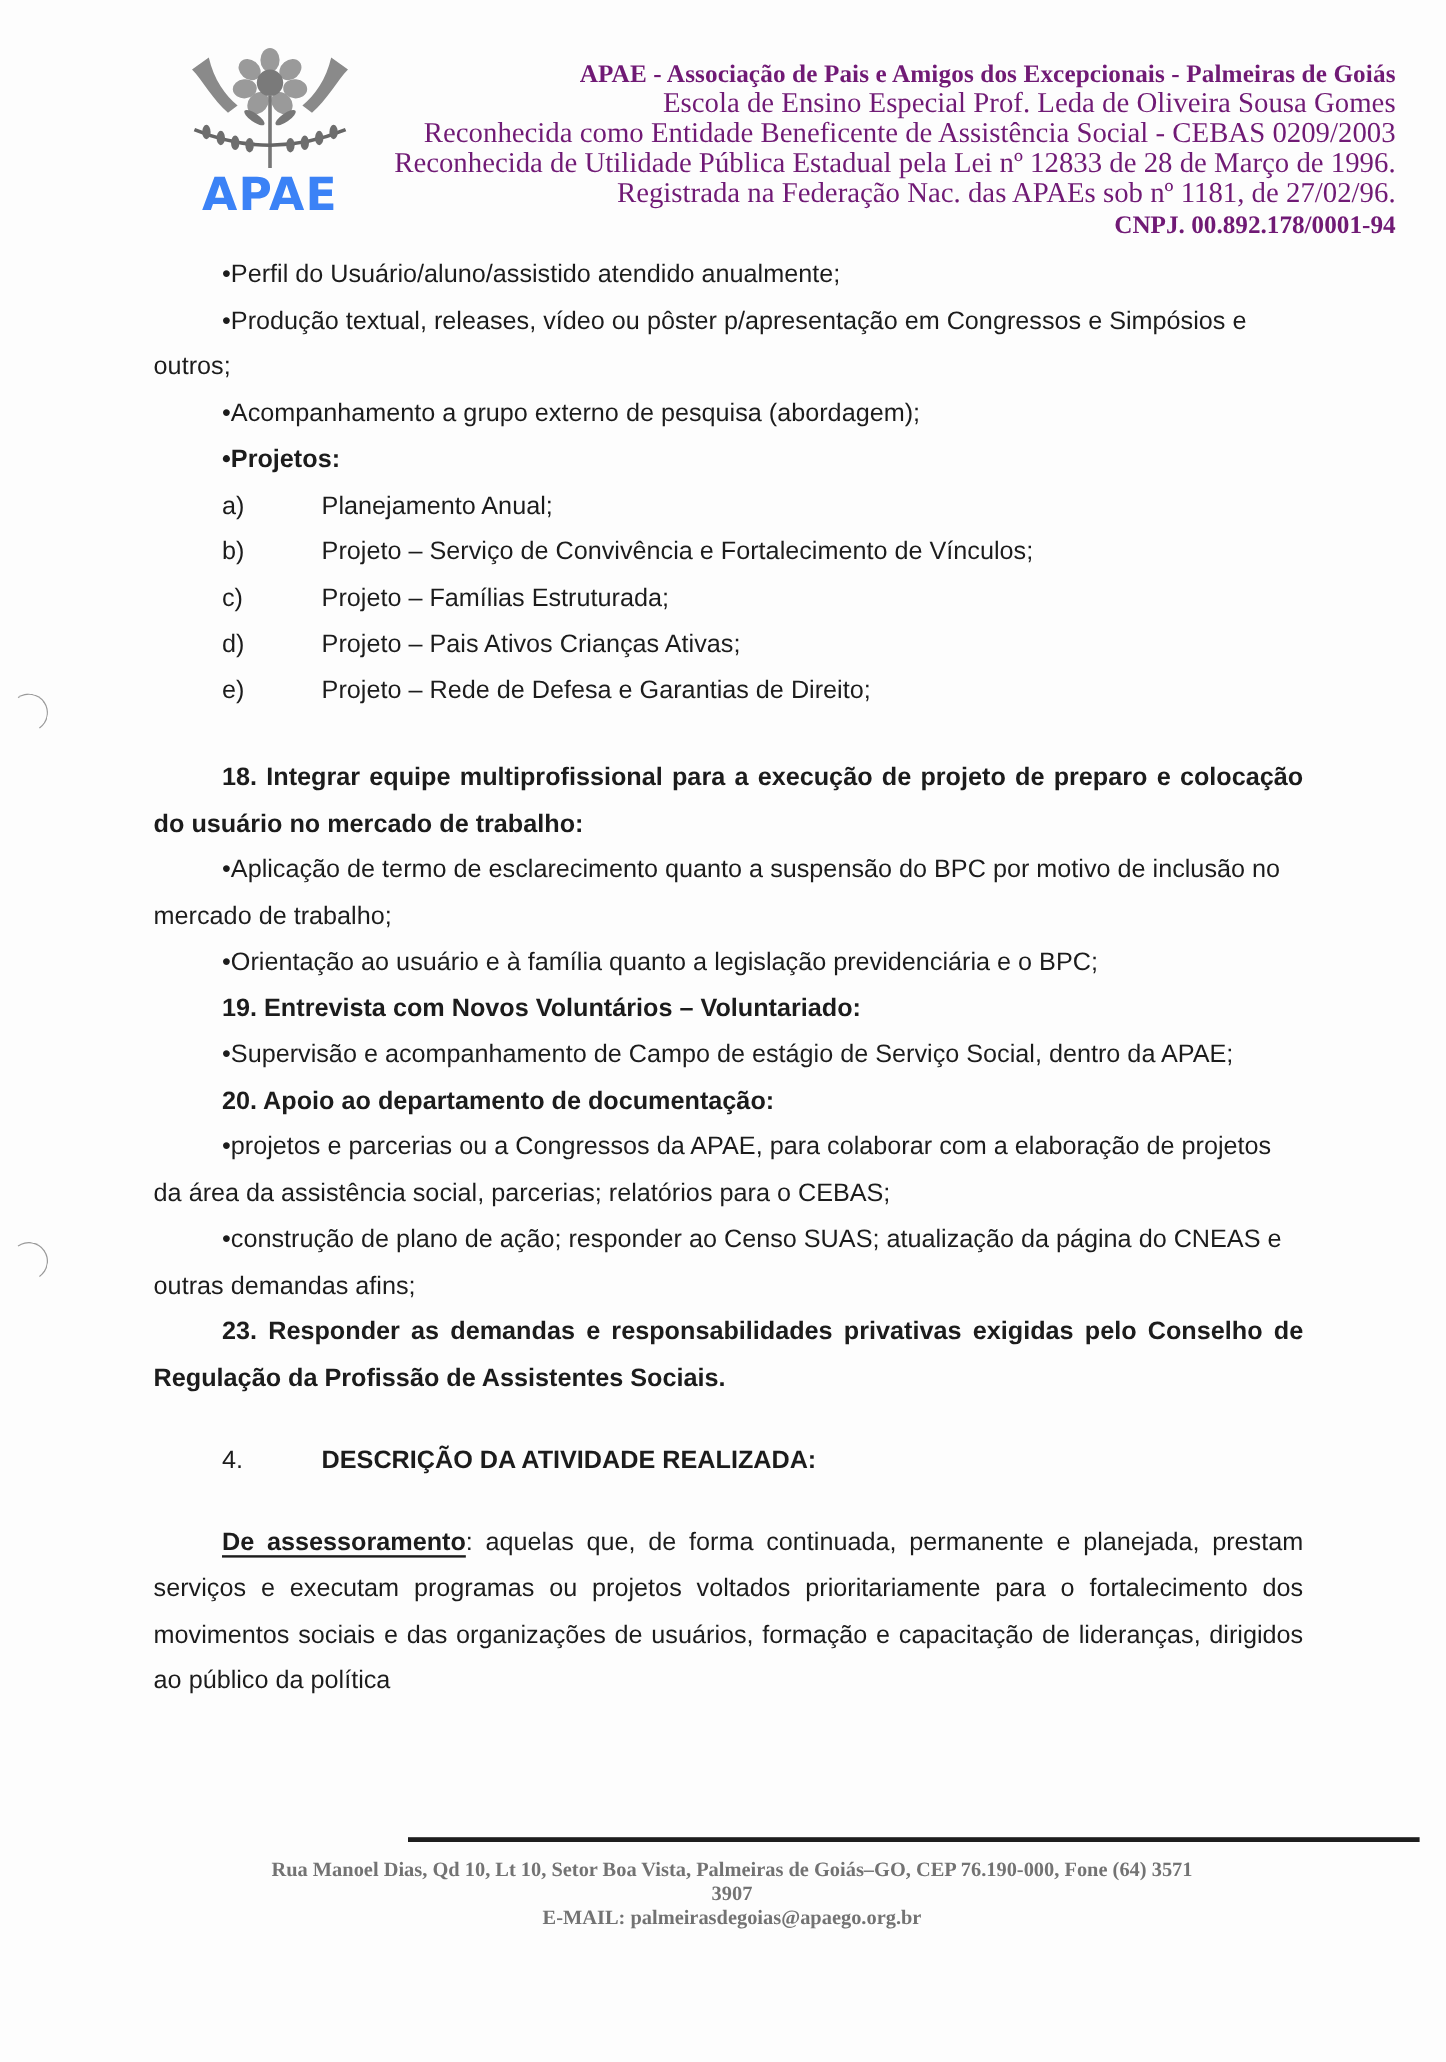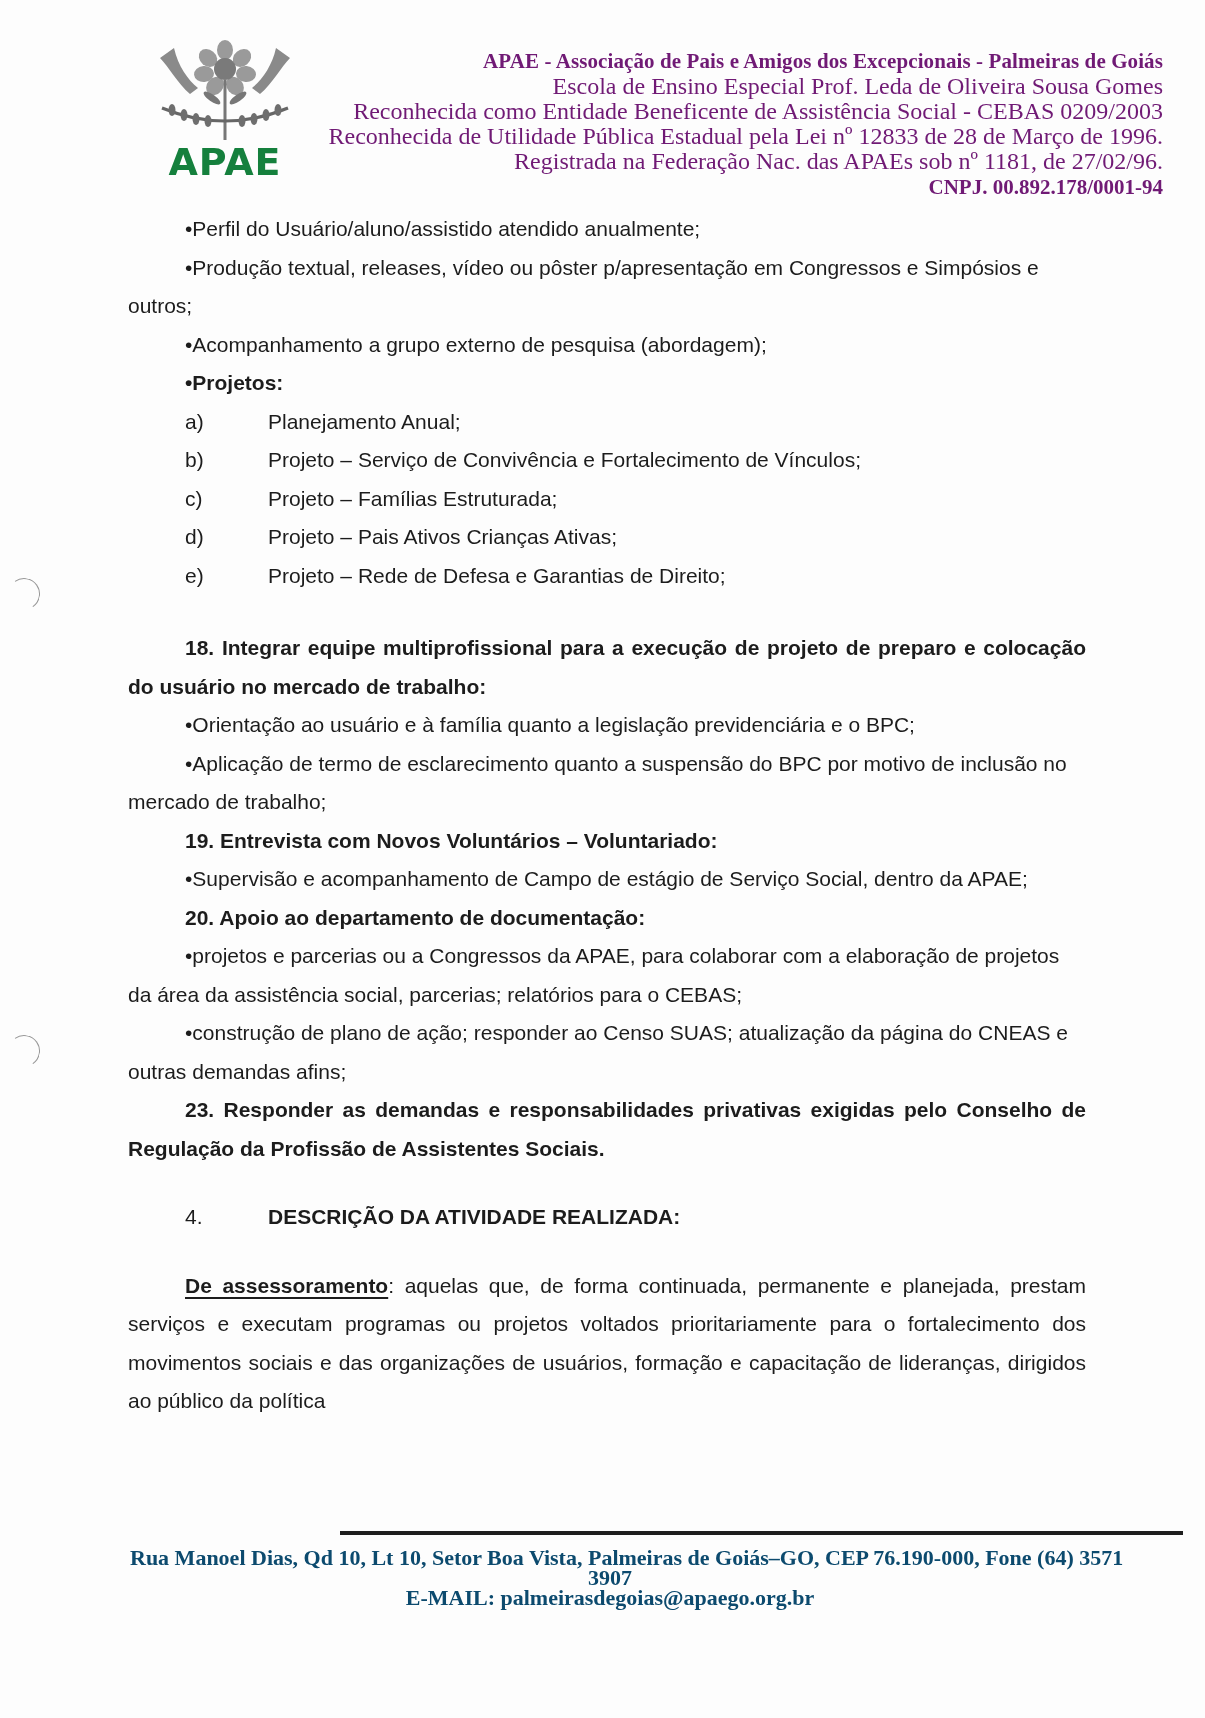--- a/index.html
+++ b/index.html
@@ -7,21 +7,21 @@
     width:1205px; height:1718px; background:#fdfdfd; position:relative; overflow:hidden;
     color:#1a1a1a;
   }
   .page { position:absolute; left:0; top:0; width:1205px; height:1718px; }
 
   
   .logo { position:absolute; left:150px; top:36px; width:150px; height:150px; }
   .logo svg { display:block; }
   .logo-word {
     position:absolute; left:0; top:104px; width:150px; text-align:center;
-    font-family:"DejaVu Sans", sans-serif; font-weight:bold; font-size:38px; letter-spacing:1px; color:#15803d;
+    font-family:"DejaVu Sans", sans-serif; font-weight:bold; font-size:38px; letter-spacing:1px; color:#3b82f6;
   }
   .hdr { position:absolute; right:42px; top:48px; text-align:right; font-family:"Liberation Serif", serif; color:#701a75; }
   .hdr .org { font-size:21px; font-weight:bold; line-height:26px; letter-spacing:0.1px; }
   .hdr .line { font-size:24px; line-height:25px; }
   .hdr .cnpj { font-size:21px; font-weight:bold; line-height:26px; }
 
   
   .body {
     position:absolute; left:128px; top:210px; width:958px;
     font-family:"Liberation Sans Narrow","Liberation Sans", sans-serif;
@@ -35,21 +35,21 @@
   .lettered .lt { width:83px; }
   .sec4 { display:flex; padding-left:57px; margin-top:30px; font-weight:bold; }
   .sec4 .n { width:83px; font-weight:normal; }
   .gap { height:34px; }
   .gap2 { height:30px; }
   u.ul { text-decoration:underline; text-underline-offset:4px; font-weight:bold; }
 
   
   .rule { position:absolute; left:340px; top:1531px; width:843px; height:4px; background:#1e1e1e; }
   .foot { position:absolute; left:130px; top:1548px; width:960px; text-align:center;
-    font-family:"Liberation Serif", serif; font-weight:bold; font-size:22px; line-height:20px; color:#0c4a6e; }
+    font-family:"Liberation Serif", serif; font-weight:bold; font-size:17px; line-height:20px; color:#737373; }
   .foot .l1 { white-space:nowrap; }
 
   .margin-mark { position:absolute; left:8px; width:30px; height:30px; border:1.5px solid #999;
     border-radius:50%; border-left-color:transparent; border-bottom-color:transparent; transform:rotate(10deg); }
 </style>
 </head>
 <body>
 
 <div class="page">
 
@@ -123,22 +123,22 @@
       <span class="lt">d)</span>
       <span>Projeto – Pais Ativos Crianças Ativas;</span>
     </div>
     <div class="lettered">
       <span class="lt">e)</span>
       <span>Projeto – Rede de Defesa e Garantias de Direito;</span>
     </div>
 
     <div class="gap"></div>
     <p class="p ind b just">18. Integrar equipe multiprofissional para a execução de projeto de preparo e colocação do usuário no mercado de trabalho:</p>
+    <p class="p ind">•Aplicação de termo de esclarecimento quanto a suspensão do BPC por motivo de inclusão no mercado de trabalho;</p>
     <p class="p ind">•Orientação ao usuário e à família quanto a legislação previdenciária e o BPC;</p>
-    <p class="p ind">•Aplicação de termo de esclarecimento quanto a suspensão do BPC por motivo de inclusão no mercado de trabalho;</p>
 
     <p class="p ind b">19. Entrevista com Novos Voluntários – Voluntariado:</p>
     <p class="p ind">•Supervisão e acompanhamento de Campo de estágio de Serviço Social, dentro da APAE;</p>
 
     <p class="p ind b">20. Apoio ao departamento de documentação:</p>
     <p class="p ind">•projetos e parcerias ou a Congressos da APAE, para colaborar com a elaboração de projetos da área da assistência social, parcerias; relatórios para o CEBAS;</p>
     <p class="p ind">•construção de plano de ação; responder ao Censo SUAS; atualização da página do CNEAS e outras demandas afins;</p>
 
     <p class="p ind b just">23. Responder as demandas e responsabilidades privativas exigidas pelo Conselho de Regulação da Profissão de Assistentes Sociais.</p>
 

